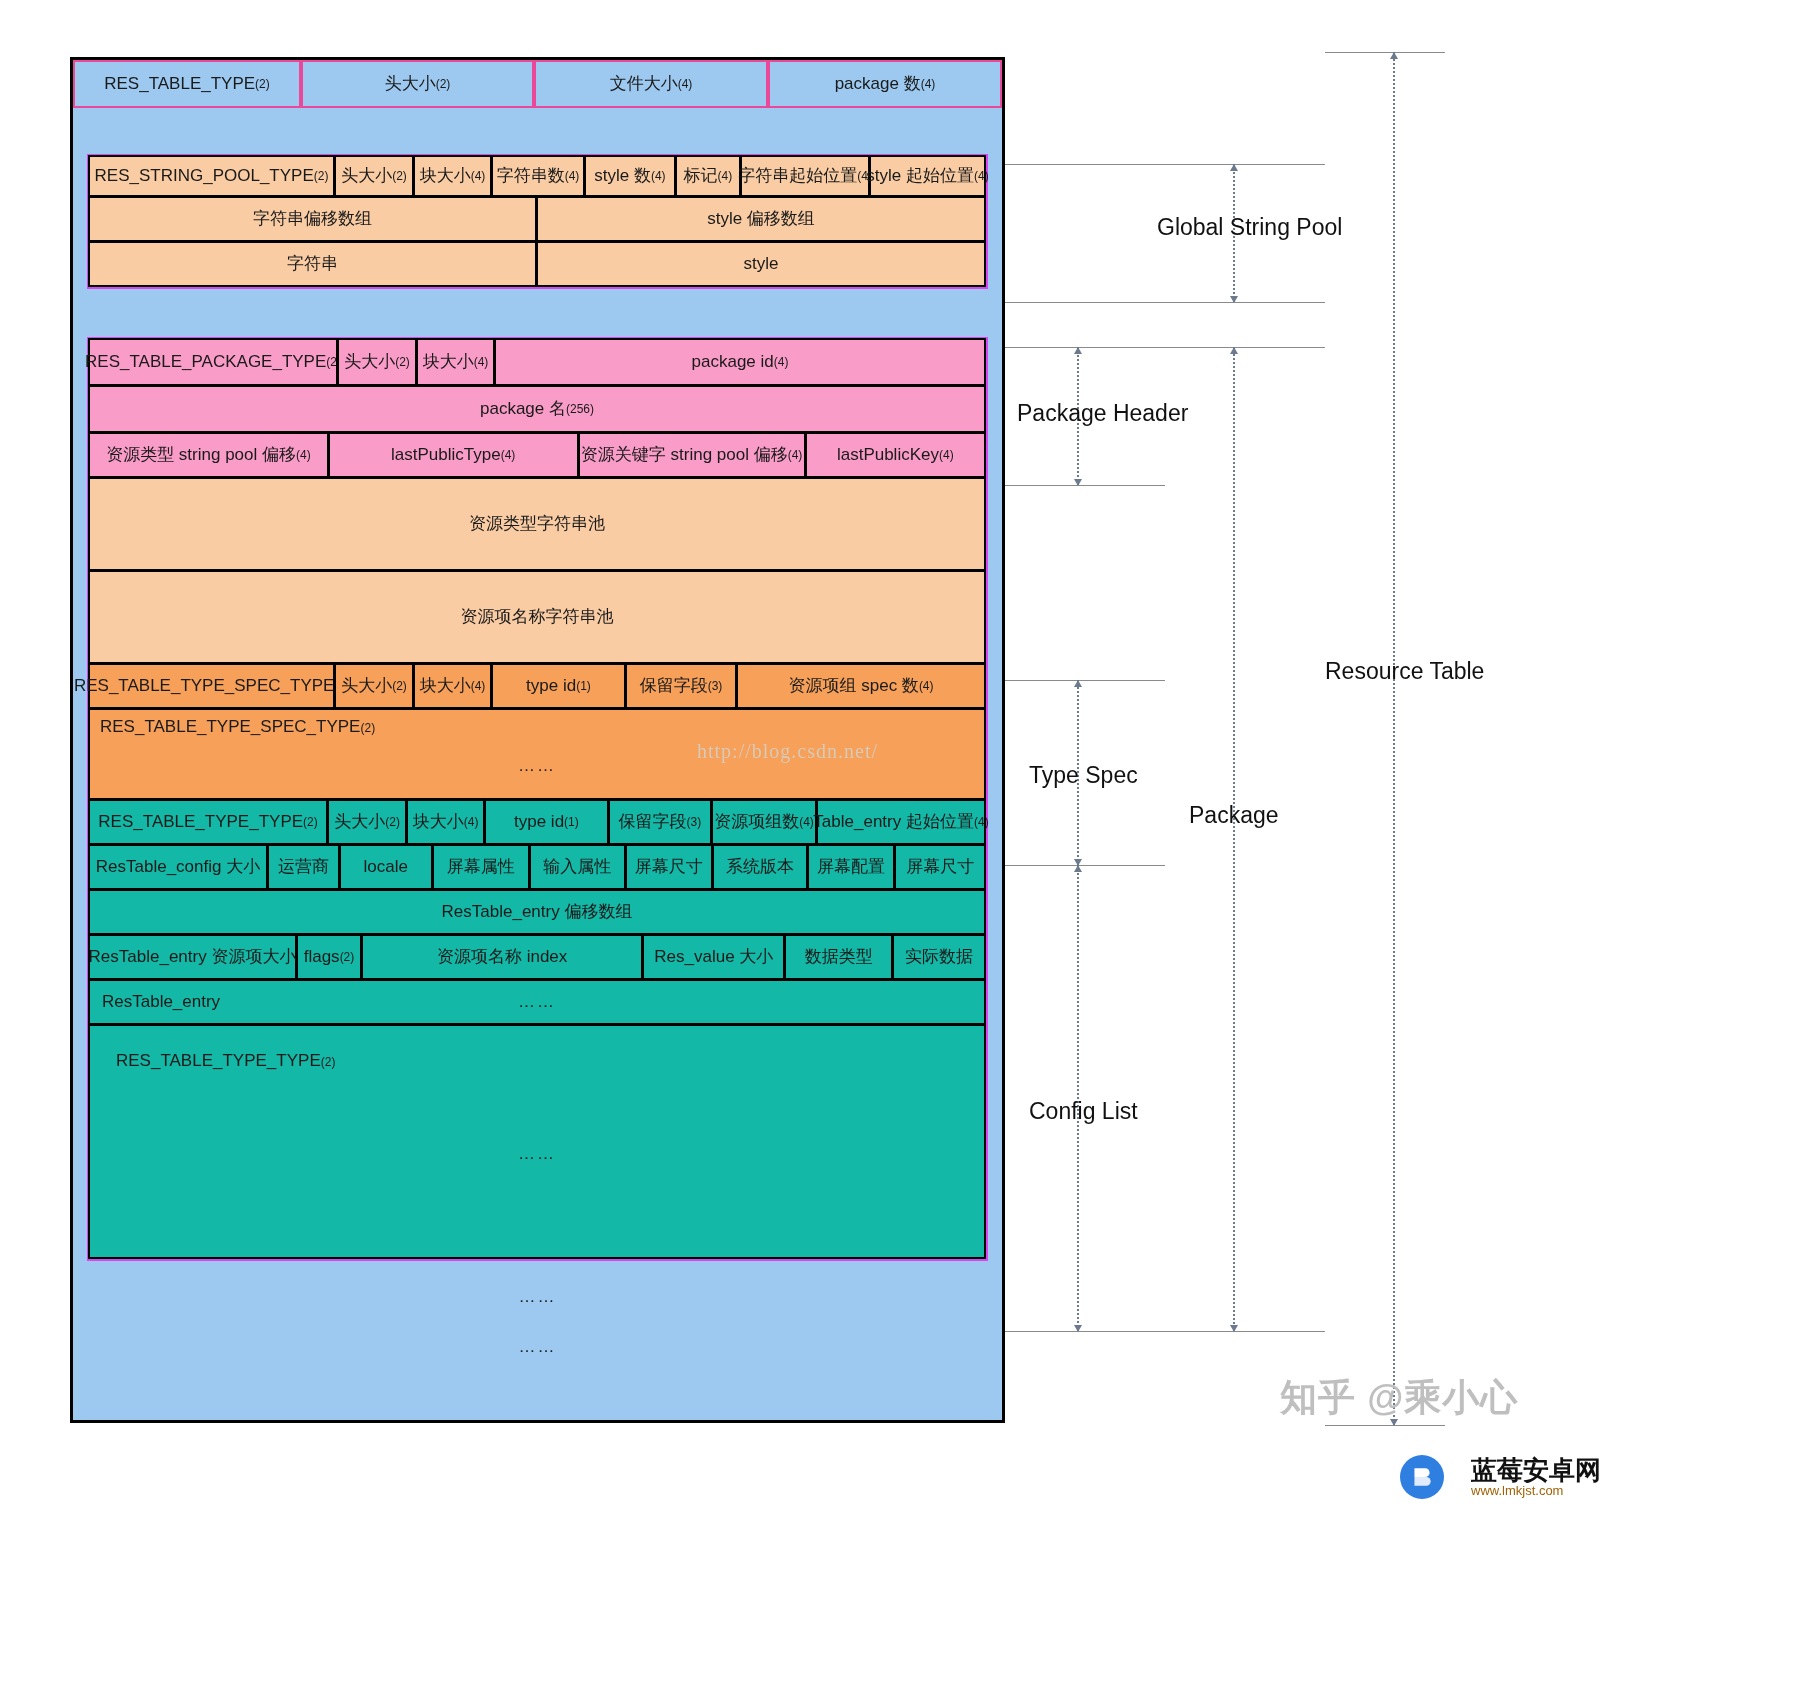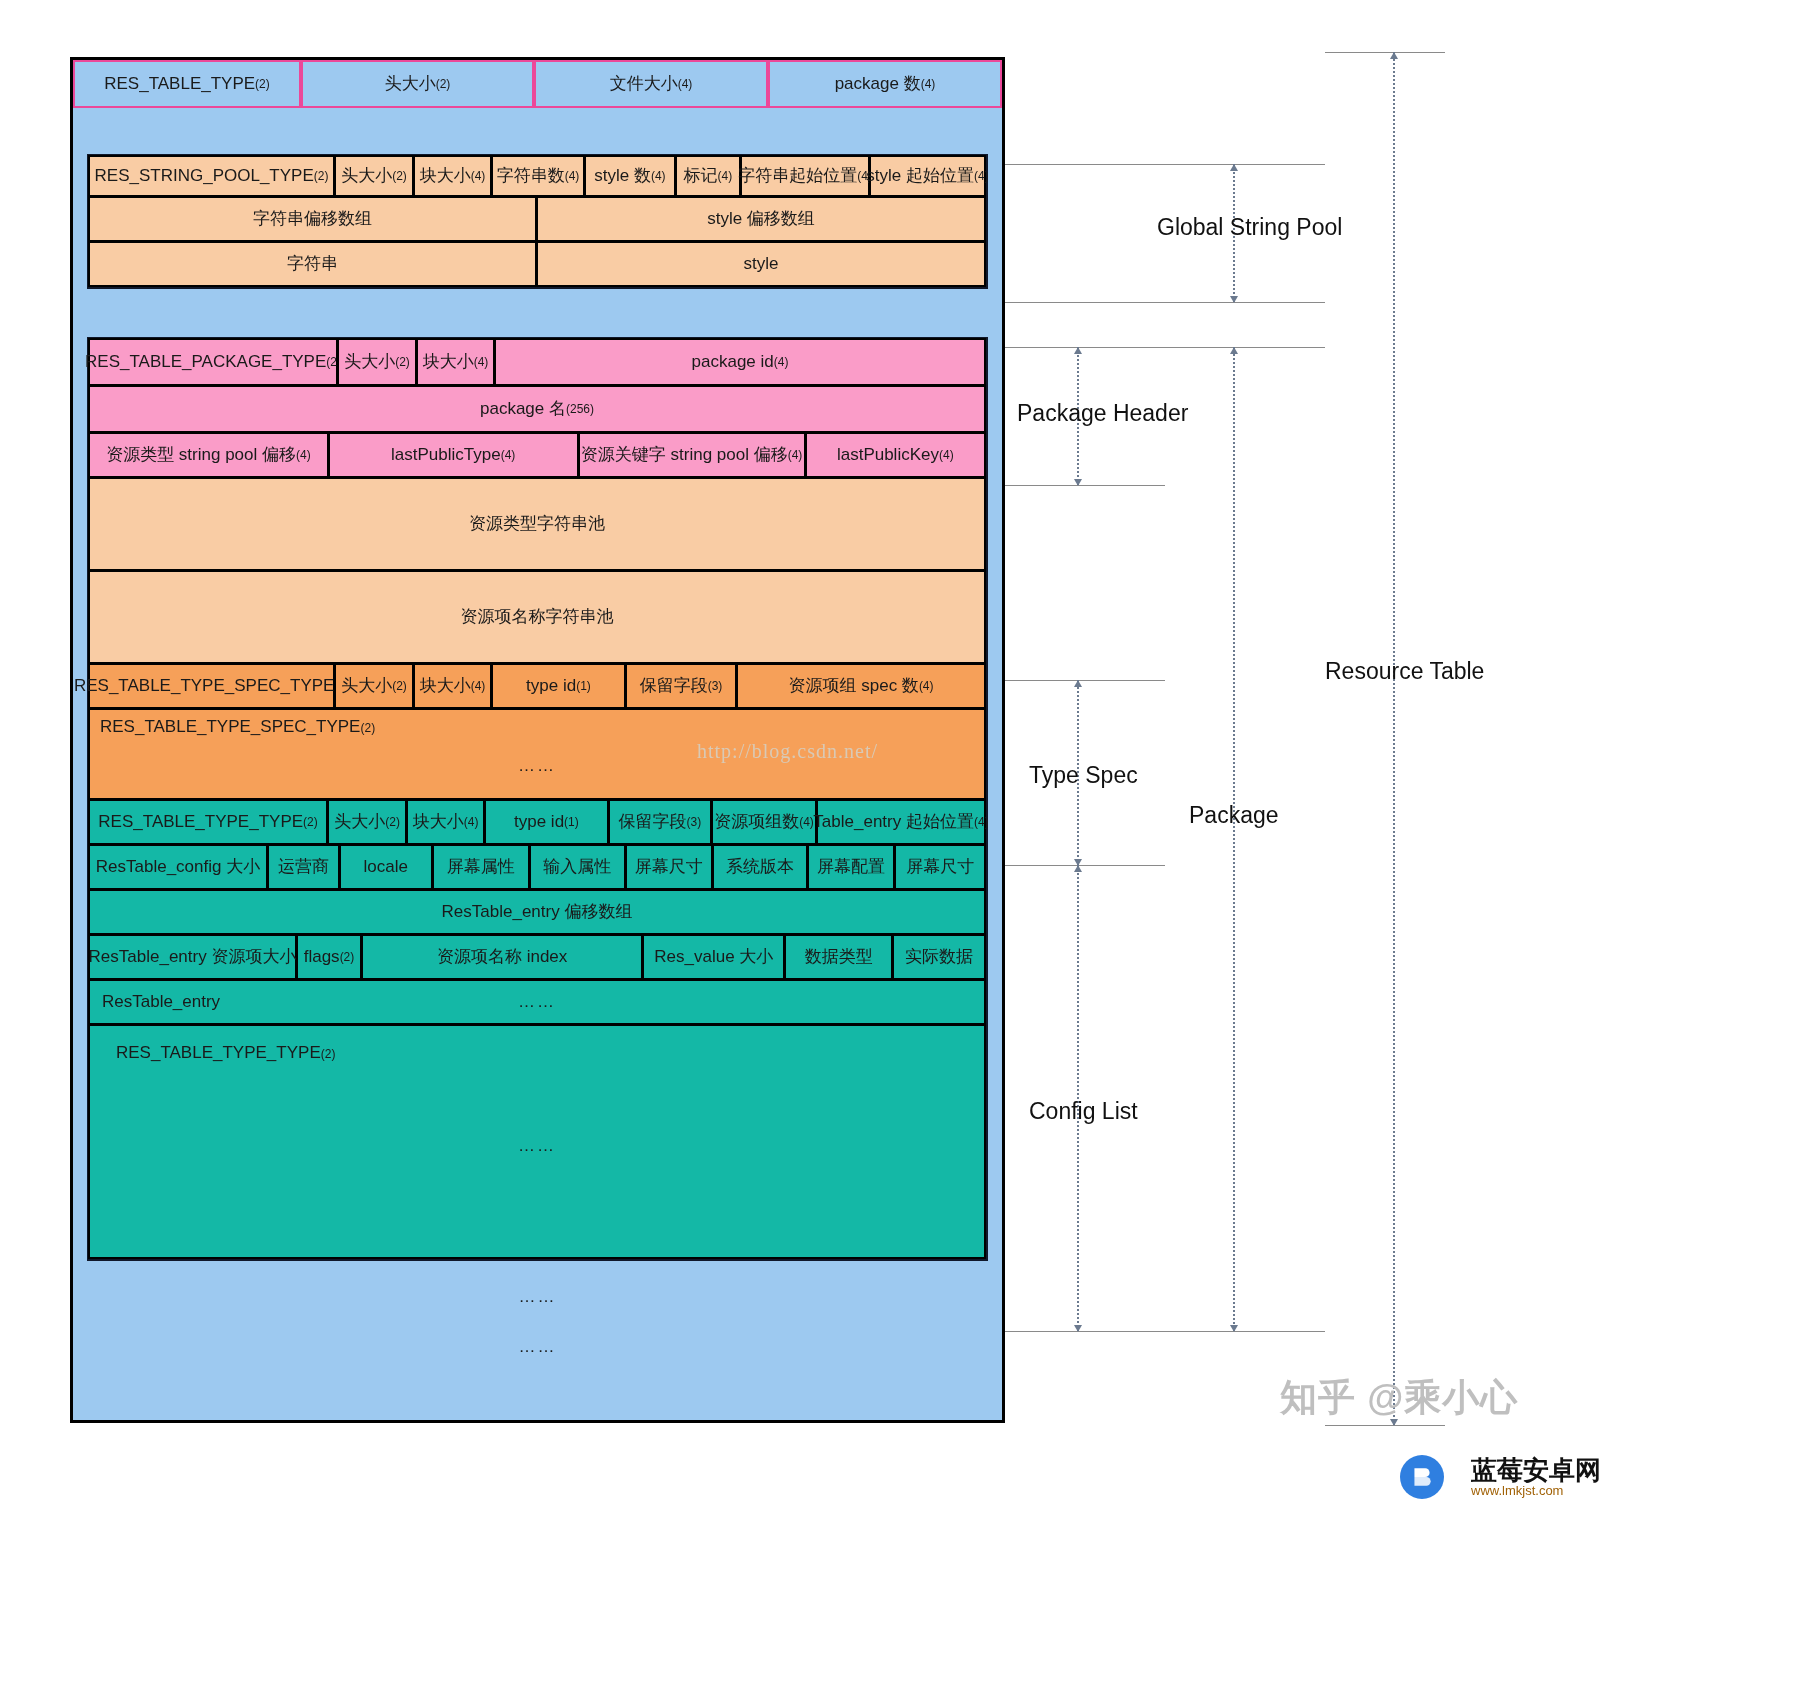--- a/index.html
+++ b/index.html
@@ -47,21 +47,21 @@
     width: 935px; height: 1366px;
     background: #9DC9F0;
     border: 3px solid #000;
   }
 
   
   #table-header { display: flex; width: 100%; height: 48px; }
   #table-header .cell { border: 2px solid #ec4899; margin: 0; }
 
   .inner-block {
-    border: 2px solid #0f172a;
+    border: 2px solid #d946ef;
     margin: 6px 14px;
   }
 
   
   #annotations {
     position: absolute;
     left: 1005px; top: 40px;
     width: 600px; height: 1390px;
   }
   .ann-rule {
@@ -382,21 +382,21 @@
     </div>
 
     <div class="row">
       <div class="cell green" style="width:907px;height:46px;justify-content:flex-start;position:relative">
         <span style="padding-left:6px">ResTable_entry</span>
         <span style="position:absolute;left:0;right:0;text-align:center;letter-spacing:2px">……</span>
       </div>
     </div>
 
     <div class="row">
-      <div class="cell green" style="width:907px;height:235px;flex-direction:column;align-items:stretch;justify-content:flex-start;padding:16px 26px">
+      <div class="cell green" style="width:907px;height:235px;flex-direction:column;align-items:stretch;justify-content:flex-start;padding:24px 26px">
         <div style="text-align:left">
           <span>RES_TABLE_TYPE_TYPE</span><span class="sub">(2)</span>
         </div>
         <div style="text-align:center;margin-top:72px;letter-spacing:2px">……</div>
       </div>
     </div>
 
   </div>
 
   <div style="text-align:center;margin-top:26px;font-size:17px;letter-spacing:2px">……</div>

